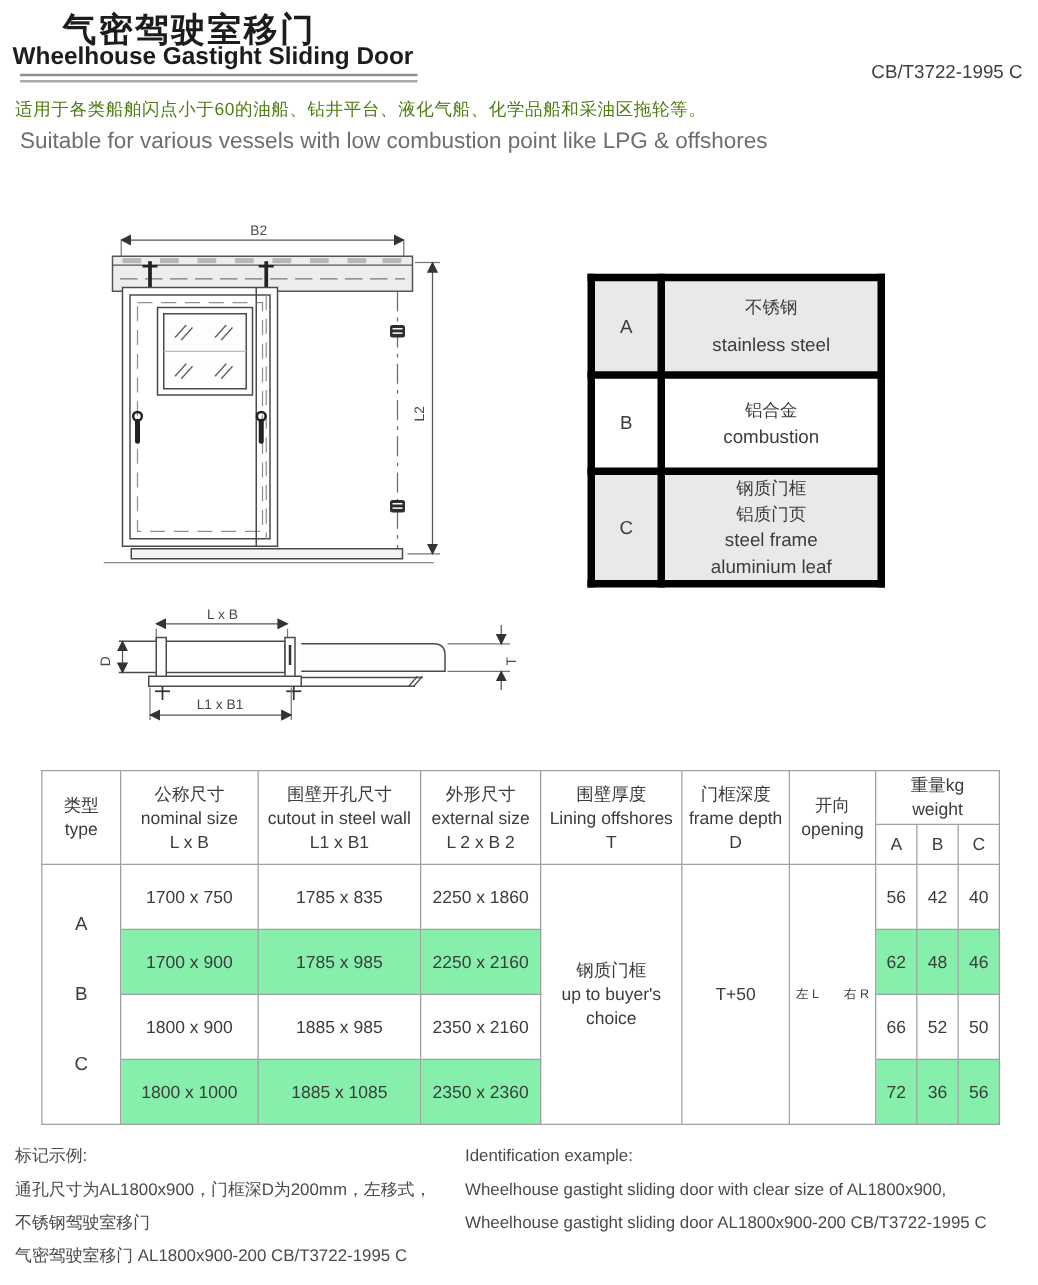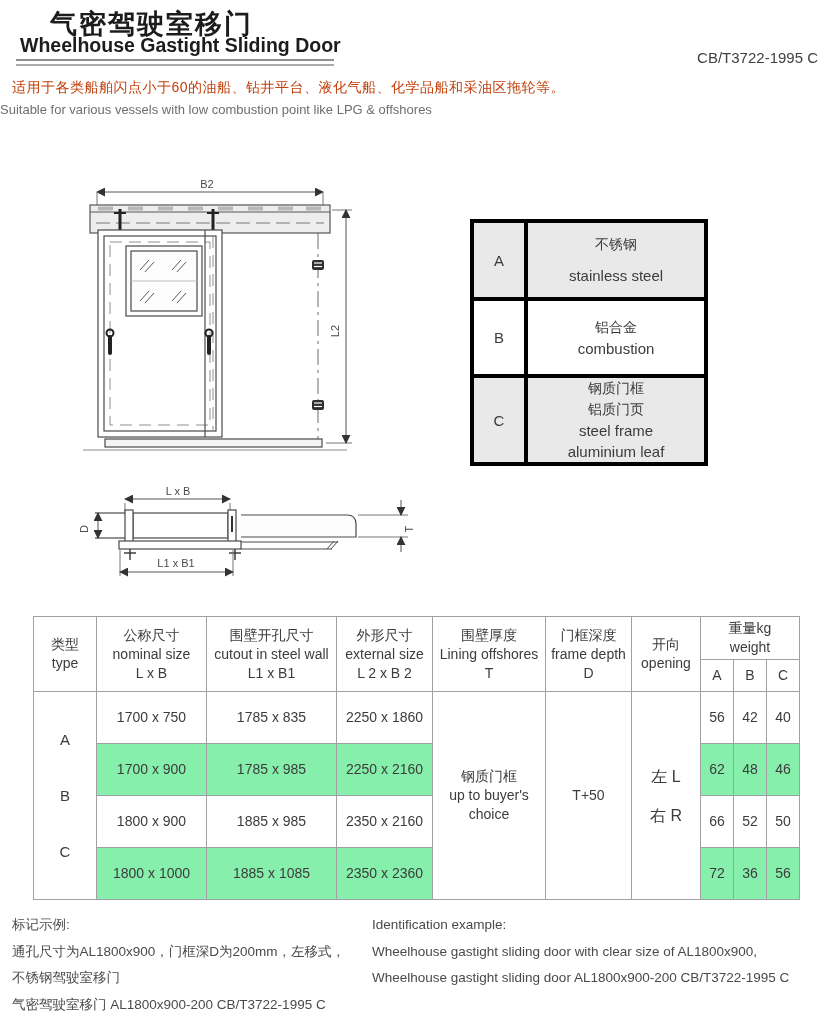--- a/index.html
+++ b/index.html
@@ -2,44 +2,44 @@
 <html><head>
 <meta charset="utf-8">
 <style>
   html,body{margin:0;padding:0;background:#fff;}
   .page{
     position:relative;width:830px;height:1028px;background:#ffffff;
     font-family:"Liberation Sans","DejaVu Sans",sans-serif;color:#3c3c3c;overflow:hidden;
   }
   
   .title-zh{position:absolute;left:18px;top:6px;font-size:27px;font-weight:bold;color:#1c1c1c;letter-spacing:2px;margin-left:32px;}
-  .title-en{position:absolute;left:20px;top:34px;font-size:19.5px;font-weight:bold;color:#1c1c1c;}
+  .title-en{position:absolute;left:10px;top:34px;font-size:19.5px;font-weight:bold;color:#1c1c1c;}
   .title-rule{position:absolute;left:16px;top:59px;width:318px;height:3px;
     border-top:2px solid #8f8f8f;border-bottom:2px solid #ababab;}
   .standard{position:absolute;right:12px;top:49px;font-size:15px;color:#404040;}
-  .desc-zh{position:absolute;left:12px;top:79px;font-size:14px;color:#c2410c;letter-spacing:0.5px;}
-  .desc-en{position:absolute;left:0;top:102px;font-size:13px;color:#6e6e6e;}
+  .desc-zh{position:absolute;left:12px;top:79px;font-size:14px;color:#4d7c0f;letter-spacing:0.5px;}
+  .desc-en{position:absolute;left:16px;top:102px;font-size:18px;color:#6e6e6e;}
   
   svg{position:absolute;overflow:visible;}
   svg text{font-family:"Liberation Sans","DejaVu Sans",sans-serif;font-size:11px;fill:#4a4a4a;}
   
   .mat-table{position:absolute;left:470px;top:219px;width:238px;border-collapse:collapse;table-layout:fixed;}
-  .mat-table td{border:4px solid #000000;text-align:center;vertical-align:middle;font-size:14px;color:#3c3c3c;padding:0;}
+  .mat-table td{border:6px solid #000000;text-align:center;vertical-align:middle;font-size:14px;color:#3c3c3c;padding:0;}
   .mat-table .code{width:50px;font-size:15px;}
   .mat-table .shaded{background:#e9e9e9;}
   .mat-line{line-height:21px;}
   .mat-line.en{font-size:15px;}
   .mat-gap{height:10px;}
   
   .spec-table{position:absolute;left:33px;top:616px;width:766px;border-collapse:collapse;table-layout:fixed;}
   .spec-table td{border:1px solid #a0a0a0;text-align:center;vertical-align:middle;
     font-size:14px;color:#3c3c3c;padding:0;line-height:19px;}
   .spec-table .shaded{background:#86efac;}
   .type-cell-inner{display:flex;flex-direction:column;justify-content:space-evenly;height:204px;font-size:15px;}
-  .opening-inner{display:flex;flex-direction:column;justify-content:center;gap:20px;font-size:16px;text-align:center;}
+  .opening-inner{display:flex;flex-direction:row;justify-content:center;gap:20px;font-size:10px;text-align:center;}
   
   .footer-left{position:absolute;left:12px;top:912px;width:356px;font-size:13.5px;color:#4a4a4a;}
   .footer-right{position:absolute;left:372px;top:912px;width:450px;font-size:13.5px;color:#4a4a4a;}
   .footer-line{line-height:26.5px;white-space:nowrap;}
 </style>
 </head>
 <body>
 
 <div class="page">
 

